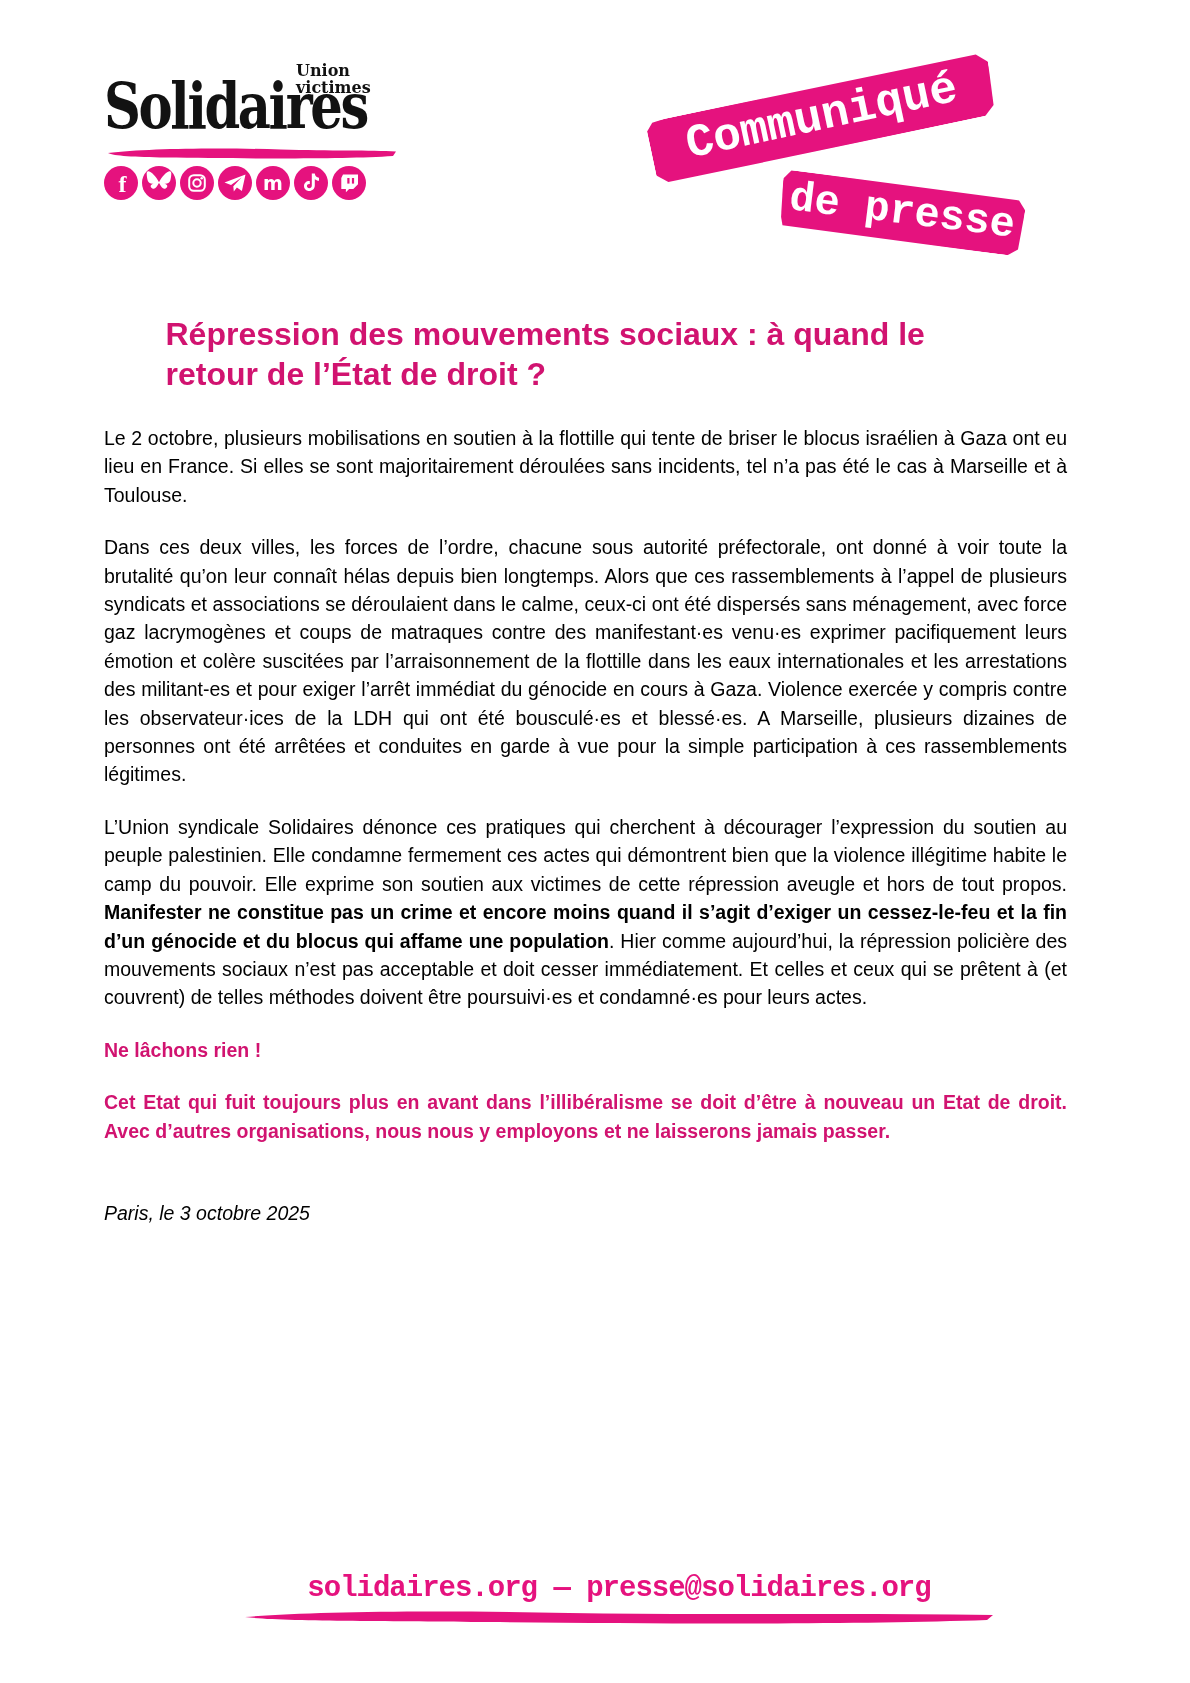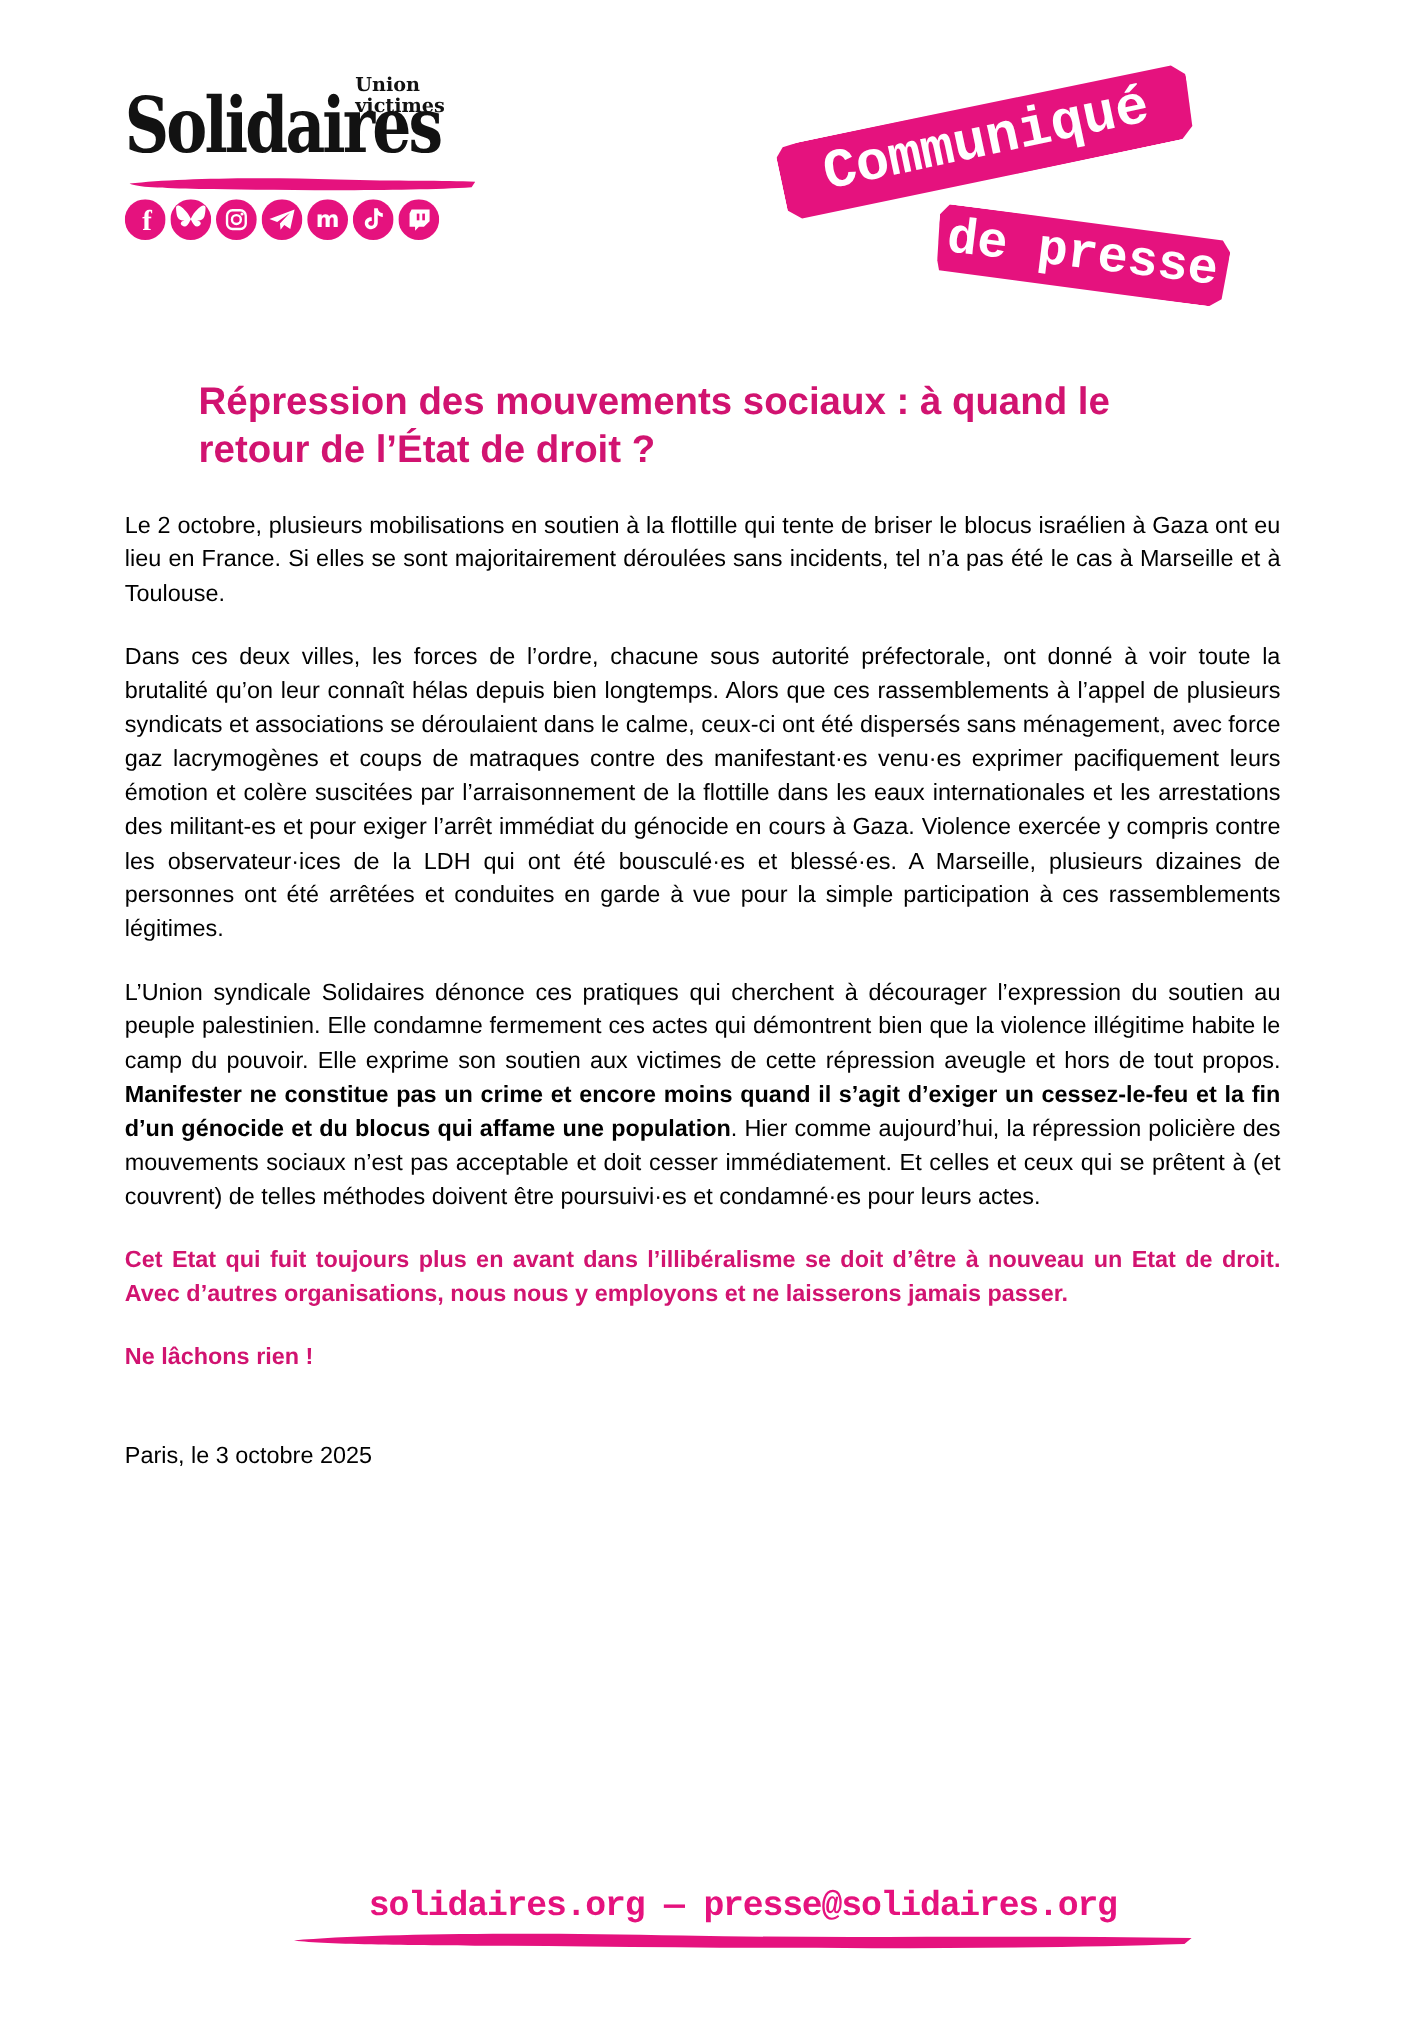--- a/index.html
+++ b/index.html
@@ -27,21 +27,21 @@
   .banner-2{top:120px;left:152px;width:244px;height:58px;line-height:56px;font-size:42px;
             transform:rotate(7deg);
             clip-path:polygon(0% 16%,3% 0%,97% 4%,100% 20%,99% 88%,95% 100%,2% 96%,1% 82%);}
 
   
   .content{position:absolute;top:314px;left:104px;width:963px;}
   .title{margin:0 auto 30px auto;max-width:840px;text-align:left;
          font-size:32px;line-height:40px;font-weight:bold;}
   .content p{margin:0 0 24px 0;font-size:19.5px;line-height:28.4px;text-align:justify;}
   .pink-strong{font-weight:bold;}
-  .dateline{text-align:right;margin-top:54px !important;}
+  .dateline{text-align:right;font-style:italic;margin-top:54px !important;}
 
   
   .footer{position:absolute;left:0;right:0;bottom:56px;text-align:center;padding-left:48px;}
   .footer-text{display:inline-block;font-family:"Liberation Mono",monospace;font-weight:700;
                font-size:29px;letter-spacing:-1px;}
   .footer-brush{display:block;margin:2px auto 0 auto;}
 </style>
 </head>
 <body>
 
@@ -107,23 +107,23 @@
 
   <div class="content">
     <h1 class="title" style="color:#d11370">Répression des mouvements sociaux : à quand le retour de l’État de droit ?</h1>
 
     <p>Le 2 octobre, plusieurs mobilisations en soutien à la flottille qui tente de briser le blocus israélien à Gaza ont eu lieu en France. Si elles se sont majoritairement déroulées sans incidents, tel n’a pas été le cas à Marseille et à Toulouse.</p>
 
     <p>Dans ces deux villes, les forces de l’ordre, chacune sous autorité préfectorale, ont donné à voir toute la brutalité qu’on leur connaît hélas depuis bien longtemps. Alors que ces rassemblements à l’appel de plusieurs syndicats et associations se déroulaient dans le calme, ceux-ci ont été dispersés sans ménagement, avec force gaz lacrymogènes et coups de matraques contre des manifestant·es venu·es exprimer pacifiquement leurs émotion et colère suscitées par l’arraisonnement de la flottille dans les eaux internationales et les arrestations des militant-es et pour exiger l’arrêt immédiat du génocide en cours à Gaza. Violence exercée y compris contre les observateur·ices de la LDH qui ont été bousculé·es et blessé·es. A Marseille, plusieurs dizaines de personnes ont été arrêtées et conduites en garde à vue pour la simple participation à ces rassemblements légitimes.</p>
 
     <p><span>L’Union syndicale Solidaires dénonce ces pratiques qui cherchent à décourager l’expression du soutien au peuple palestinien. Elle condamne fermement ces actes qui démontrent bien que la violence illégitime habite le camp du pouvoir. Elle exprime son soutien aux victimes de cette répression aveugle et hors de tout propos. </span><b>Manifester ne constitue pas un crime et encore moins quand il s’agit d’exiger un cessez-le-feu et la fin d’un génocide et du blocus qui affame une population</b><span>. Hier comme aujourd’hui, la répression policière des mouvements sociaux n’est pas acceptable et doit cesser immédiatement. Et celles et ceux qui se prêtent à (et couvrent) de telles méthodes doivent être poursuivi·es et condamné·es pour leurs actes.</span></p>
 
+    <p class="pink-strong" style="color:#d11370">Ne lâchons rien !</p>
+
     <p class="pink-strong" style="color:#d11370">Cet Etat qui fuit toujours plus en avant dans l’illibéralisme se doit d’être à nouveau un Etat de droit. Avec d’autres organisations, nous nous y employons et ne laisserons jamais passer.</p>
-
-    <p class="pink-strong" style="color:#d11370">Ne lâchons rien !</p>
 
     <p class="dateline">Paris, le 3 octobre 2025</p>
   </div>
 
   <div class="footer">
     <span class="footer-text" style="color:#e5127e">solidaires.org — presse@solidaires.org</span>
     <svg class="footer-brush" width="760" height="20" viewBox="0 0 760 20">
       <path d="M6 10 C70 4.5 190 3 330 6 C460 8.5 600 5.5 754 8 L748 13 C620 17.5 430 17 250 15 C150 14 40 14.5 6 10 Z" fill="#e5127e"></path>
     </svg>
   </div>

